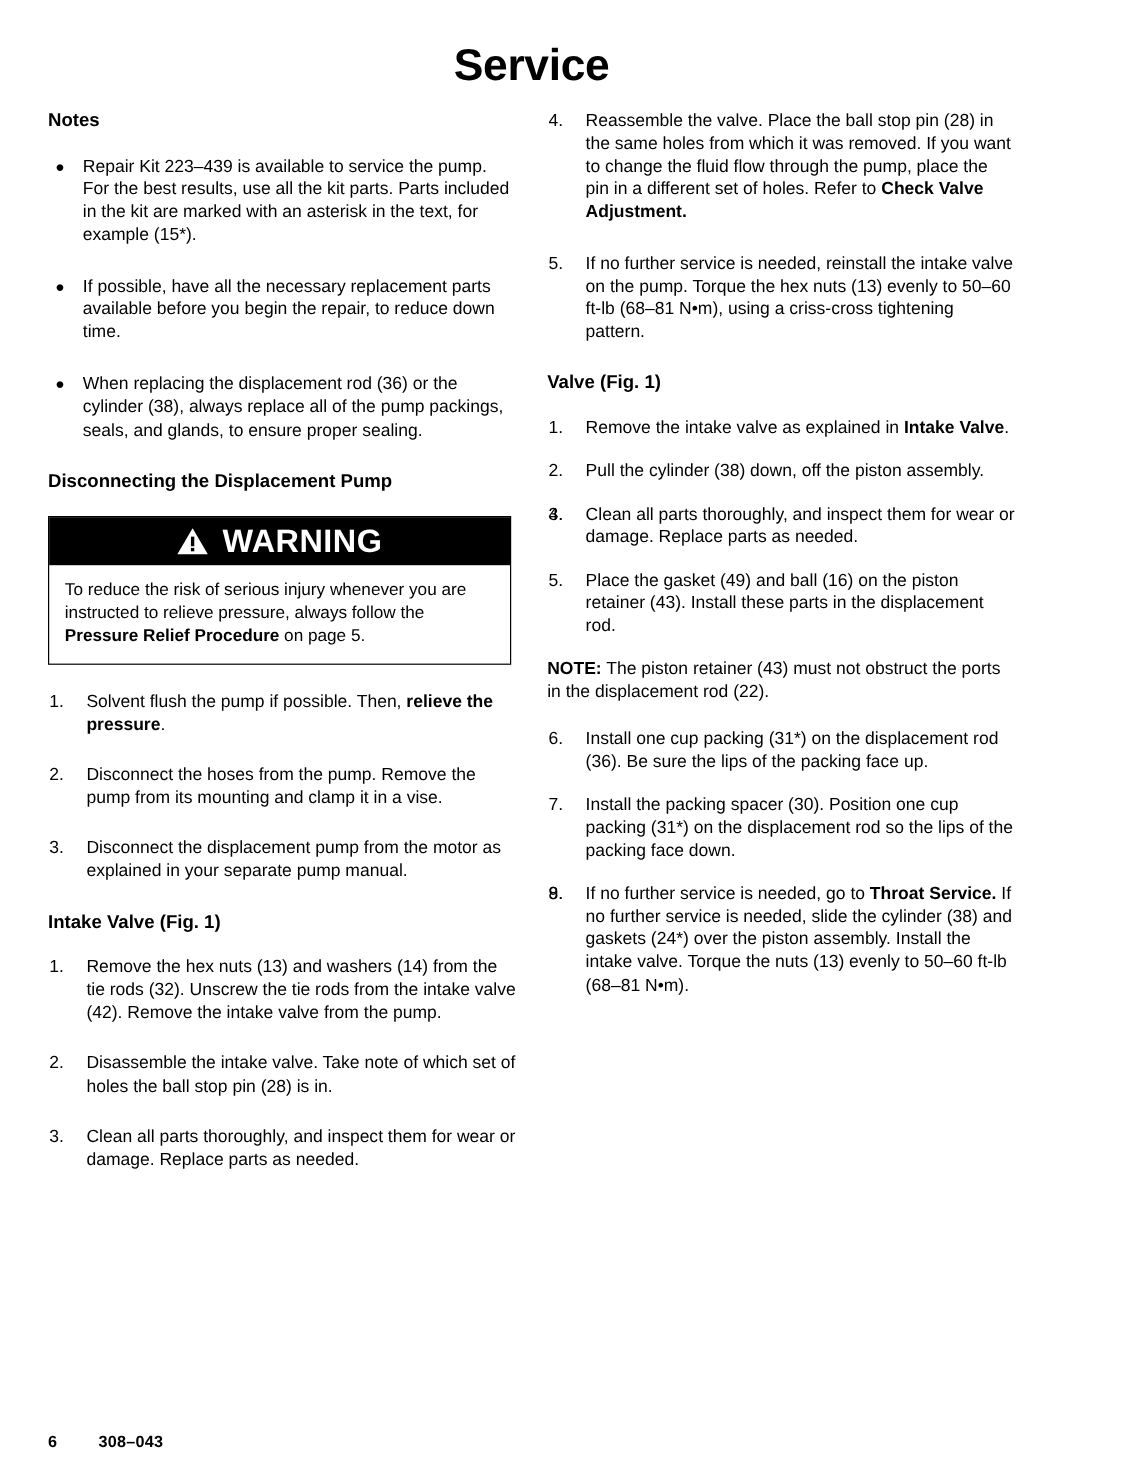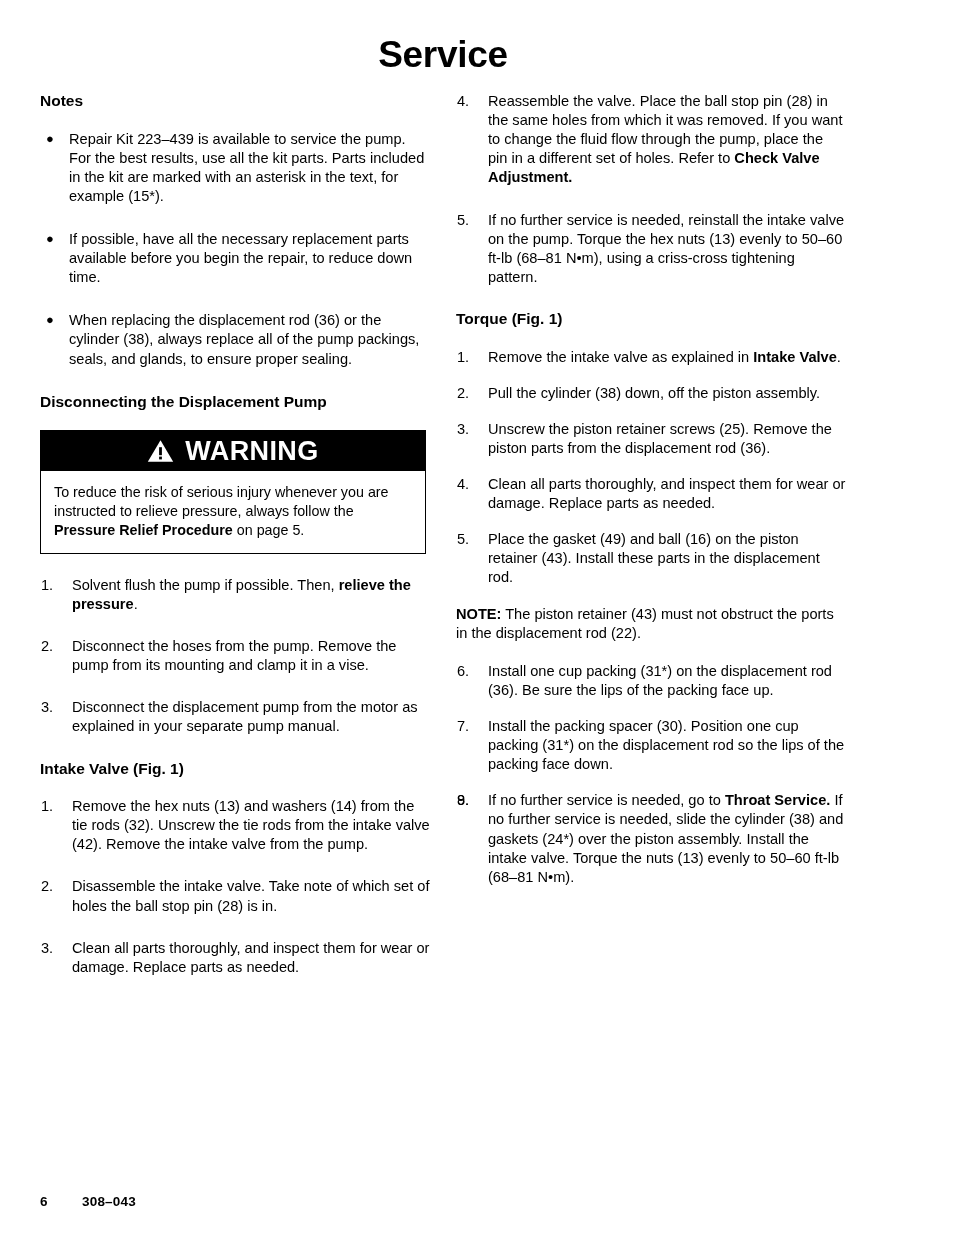--- a/index.html
+++ b/index.html
@@ -234,35 +234,34 @@
       <span class="num">4.</span>
       <span>Reassemble the valve. Place the ball stop pin (28) in the same holes from which it was removed. If you want to change the fluid flow through the pump, place the pin in a different set of holes. Refer to </span><b>Check Valve Adjustment.</b>
     </li>
     <li>
       <span class="num">5.</span>
       <span>If no further service is needed, reinstall the intake valve on the pump. Torque the hex nuts (13) evenly to 50–60  ft-lb (68–81 N•m), using a criss-cross tightening pattern.</span>
     </li>
   </ol>
 
   <h2 class="section-heading heading-spacer-top">
-    <span>Torque</span><span class="normal"> (Fig. 1)</span>
+    <span>Valve</span><span class="normal"> (Fig. 1)</span>
   </h2>
 
   <ol class="steps tight">
     <li>
       <span class="num">1.</span>
       <span>Remove the intake valve as explained in </span><b>Intake Valve</b><span>.</span>
     </li>
     <li>
       <span class="num">2.</span>
       <span>Pull the cylinder (38) down, off the piston assembly.</span>
     </li>
     <li>
       <span class="num">3.</span>
-      <span>Unscrew the piston retainer screws (25). Remove the piston parts from the displacement rod (36).</span>
     </li>
     <li>
       <span class="num">4.</span>
       <span>Clean all parts thoroughly, and inspect them for wear or damage. Replace parts as needed.</span>
     </li>
     <li>
       <span class="num">5.</span>
       <span>Place the gasket (49) and ball (16) on the piston retainer (43). Install these parts in the displacement rod.</span>
     </li>
   </ol>

